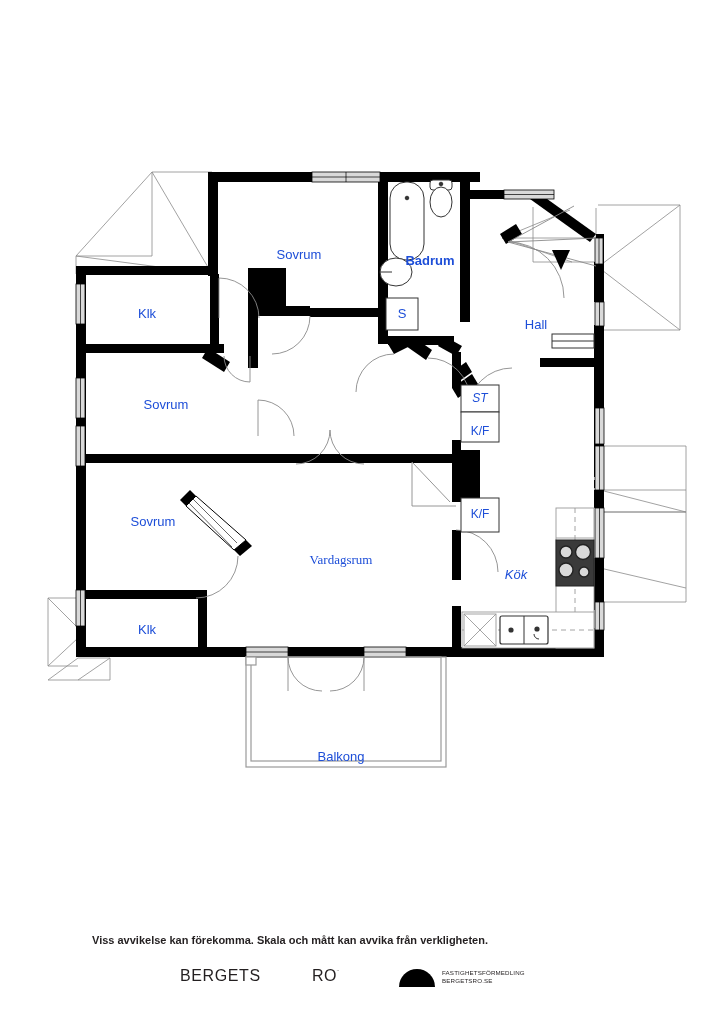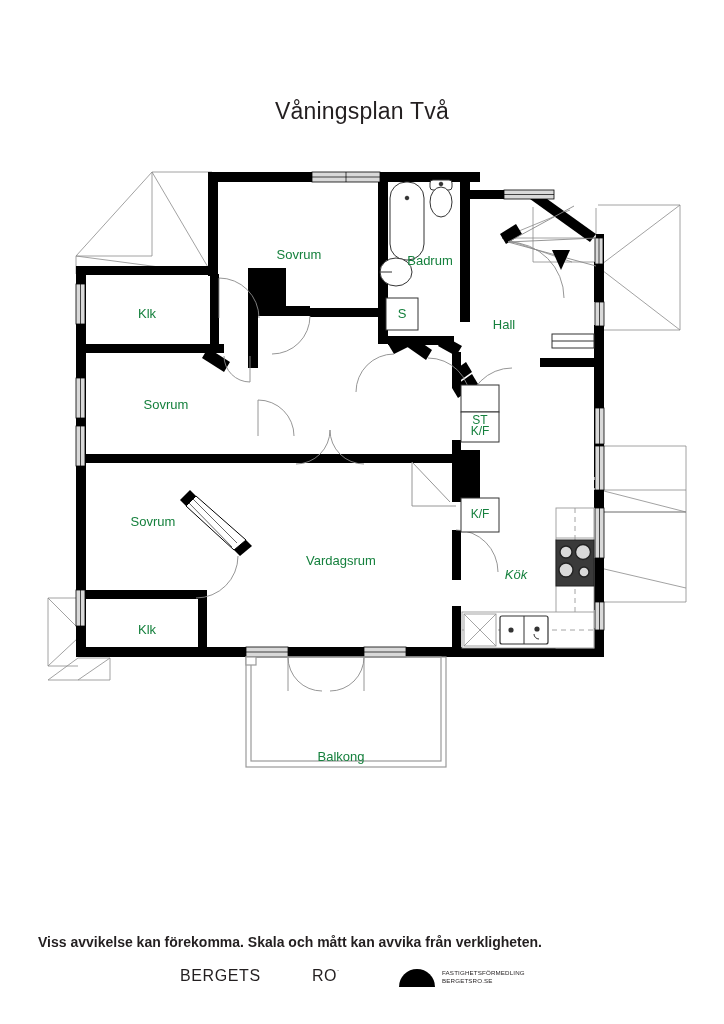--- a/index.html
+++ b/index.html
@@ -42,37 +42,37 @@
     left: 0;
     width: 724px;
     height: 640px;
     display: block;
   }
 
   
   .room-label {
     position: absolute;
     font-size: 13px;
-    color: #15803d;
+    color: #1d4ed8;
     white-space: nowrap;
     transform: translate(-50%, -50%);
     font-family: "Liberation Sans", sans-serif;
   }
   .room-label.small {
     font-size: 12px;
   }
 
   
   .disclaimer {
     position: absolute;
     top: 934px;
     left: 0;
     width: 580px;
     text-align: center;
-    font-size: 14px;
+    font-size: 11px;
     color: #231f20;
     font-weight: 600;
   }
 
   .footer-logos {
     position: absolute;
     top: 965px;
     left: 0;
     width: 600px;
     height: 34px;
@@ -130,21 +130,20 @@
     letter-spacing: 0.15px;
     color: #231f20;
     display: block;
   }
 </style>
 </head>
 <body>
 
 <div id="page">
 
-  <div class="plan-title">Våningsplan Två</div>
 
   <svg id="plan-svg" viewBox="0 0 724 640" xmlns="http://www.w3.org/2000/svg">
 
     <g stroke="#8a8a8a" stroke-width="0.8" fill="none">
       <path d="M152 22 L212 22 L212 124 L76 124 L76 106 L152 106 Z"></path>
       <path d="M152 22 L212 124"></path>
       <path d="M76 106 L212 124"></path>
       <path d="M152 22 L76 106"></path>
     </g>
 
@@ -446,29 +445,29 @@
       <rect x="246" y="507" width="200" height="110"></rect>
       <rect x="251" y="507" width="190" height="104"></rect>
       <rect x="246" y="507" width="10" height="8" fill="#ffffff" stroke="#9a9a9a"></rect>
     </g>
 
   </svg>
 
   <div>
     <div class="room-label" style="left:299px; top:254px;">Sovrum</div>
     <div class="room-label" style="left:147px; top:313px;">Klk</div>
-    <div class="room-label" style="left:430px; top:260px;">Badrum</div>
+    <div class="room-label" style="left:430px; top:260px;font-weight:bold;">Badrum</div>
     <div class="room-label" style="left:402px; top:313px;">S</div>
-    <div class="room-label" style="left:504px; top:324px;">Hall</div>
+    <div class="room-label" style="left:536px; top:324px;">Hall</div>
     <div class="room-label" style="left:166px; top:404px;">Sovrum</div>
-    <div class="room-label small" style="left:480px; top:420px;">ST</div>
+    <div class="room-label small" style="left:480px; top:398px;font-style:italic;">ST</div>
     <div class="room-label small" style="left:480px; top:431px;">K/F</div>
     <div class="room-label small" style="left:480px; top:514px;">K/F</div>
     <div class="room-label" style="left:153px; top:521px;">Sovrum</div>
-    <div class="room-label" style="left:341px; top:560px;">Vardagsrum</div>
+    <div class="room-label" style="left:341px; top:560px;font-family:Liberation Serif, serif;">Vardagsrum</div>
     <div class="room-label" style="left:516px; top:574px;font-style:italic;">Kök</div>
     <div class="room-label" style="left:147px; top:629px;">Klk</div>
     <div class="room-label" style="left:341px; top:756px;">Balkong</div>
   </div>
 
   <div class="disclaimer">Viss avvikelse kan förekomma. Skala och mått kan avvika från verkligheten.</div>
 
   <div class="footer-logos">
     <div class="logo-bergets">BERGETS</div>
     <div class="logo-ro"><span>RO</span><sup>¨</sup></div>

